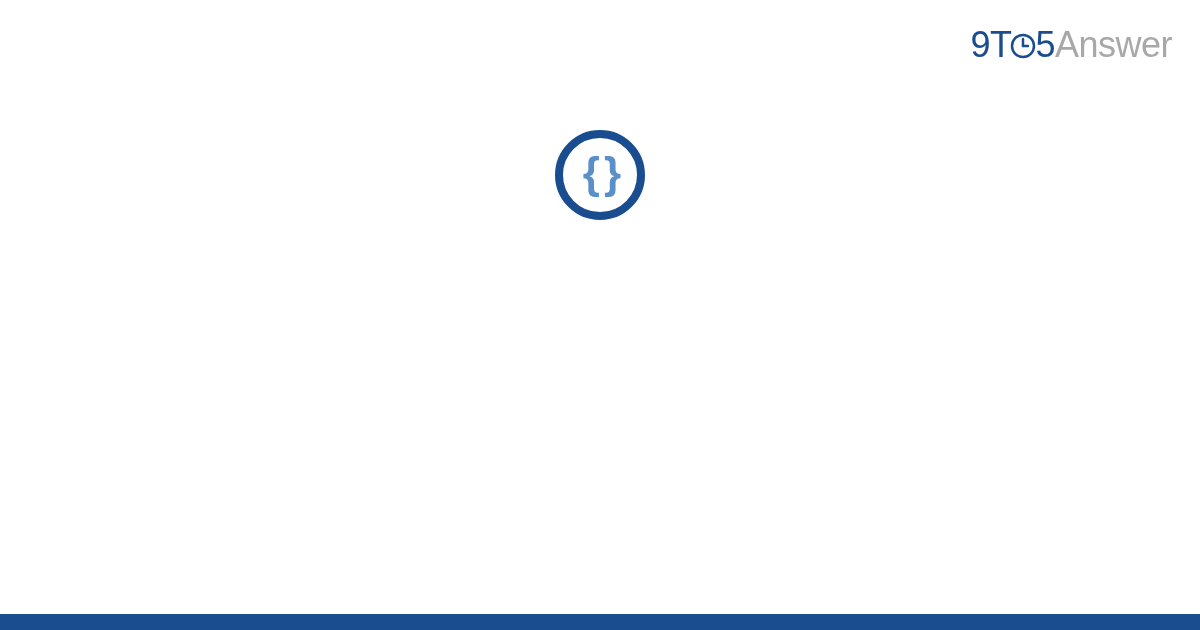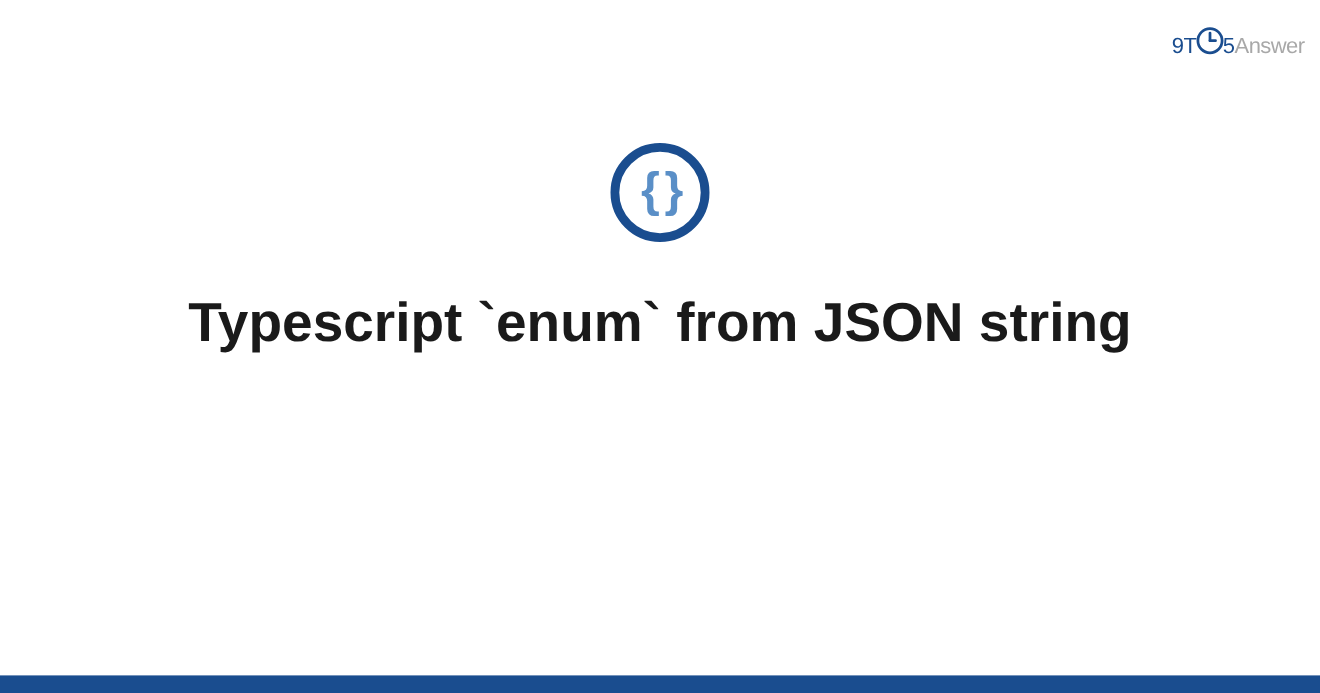--- a/index.html
+++ b/index.html
@@ -13,22 +13,22 @@
       height: 630px;
       background: #ffffff;
       font-family: Arial, Helvetica, sans-serif;
       position: relative;
       overflow: hidden;
     }
     
     .logo {
       position: absolute;
       top: 24px;
-      right: 14px;
-      font-size: 20px;
+      right: 28px;
+      font-size: 36px;
       font-weight: 400;
       letter-spacing: -0.5px;
     }
     
     .logo-part1 {
       color: #1a4d8f;
       font-weight: 500;
     }
     
     .logo-part2 {
@@ -108,16 +108,15 @@
         <line x1="13" y1="13" x2="13" y2="6" stroke="#1a4d8f" stroke-width="2.5" stroke-linecap="round"></line>
         <line x1="13" y1="13" x2="18" y2="13" stroke="#1a4d8f" stroke-width="2.5" stroke-linecap="round"></line>
       </svg>
     </span><span class="logo-part2">5</span><span class="logo-part3">Answer</span>
 </div>
 
 <div class="content">
   <div class="topic-icon">
     <span class="topic-icon-inner">{ }</span>
   </div>
-  <h1 class="title">Typescript `enum` from JSON string</h1>
 </div>
 
 <div class="bottom-bar"></div>
 
 </body></html>

